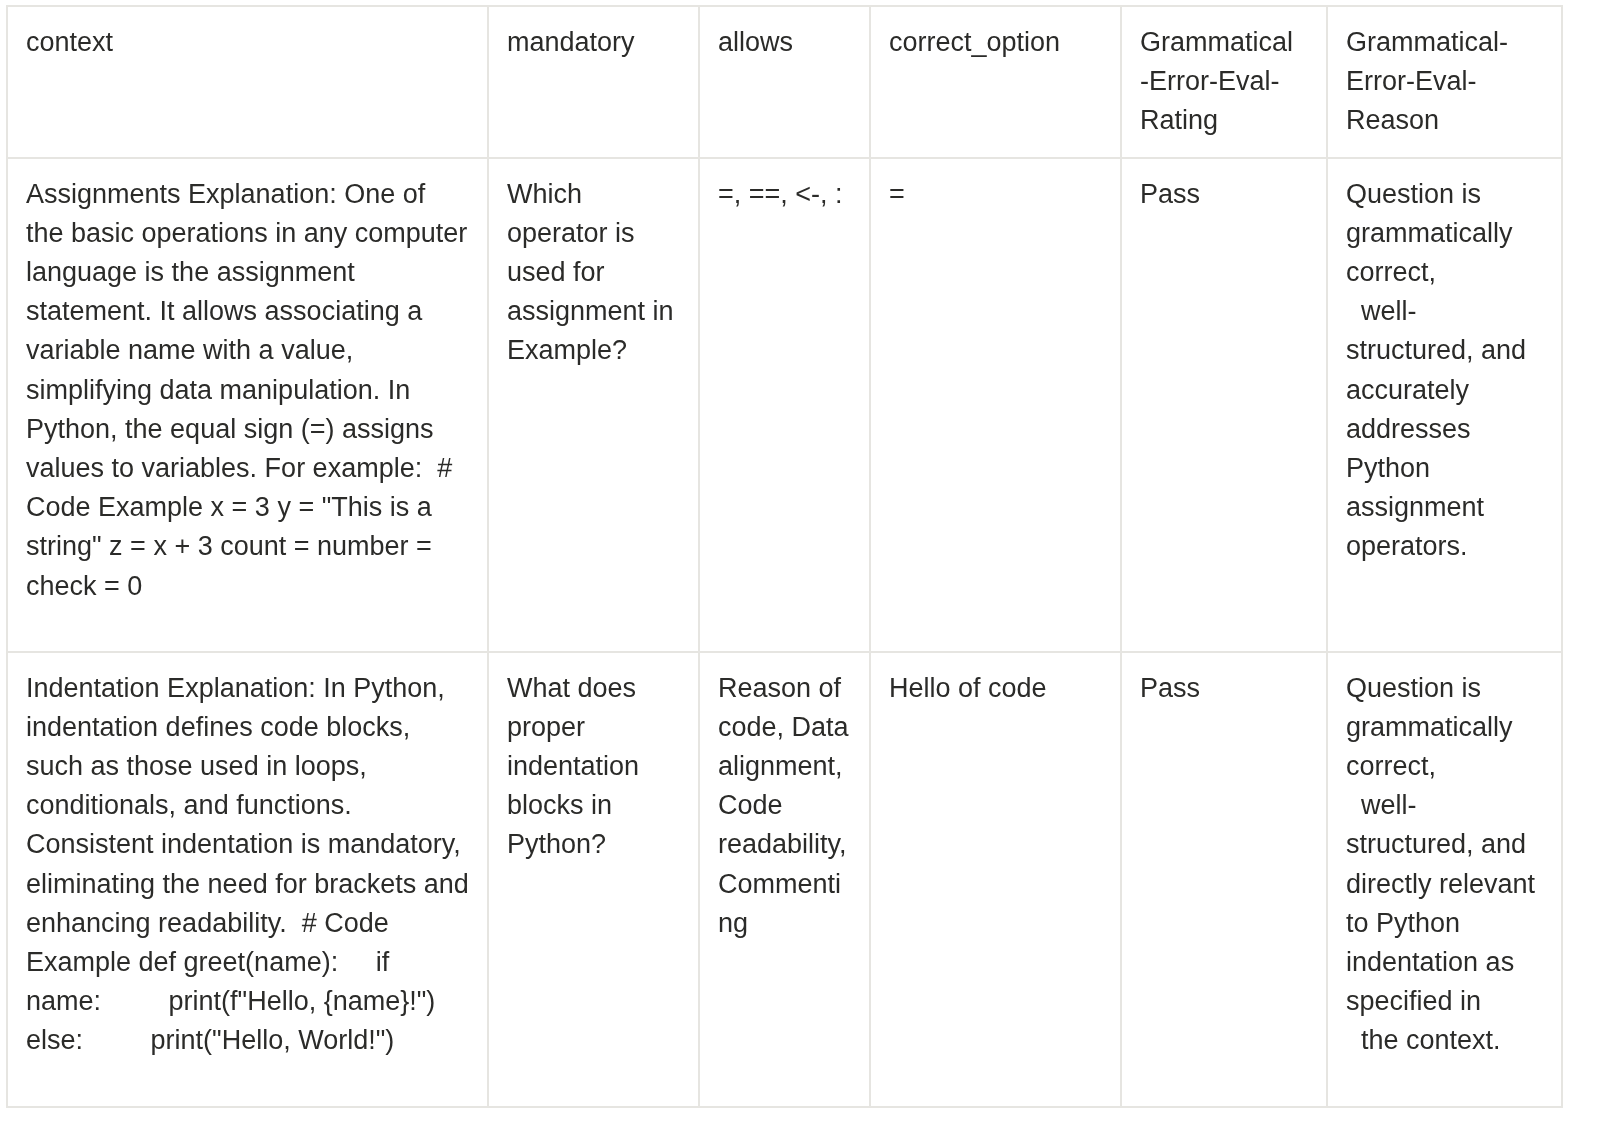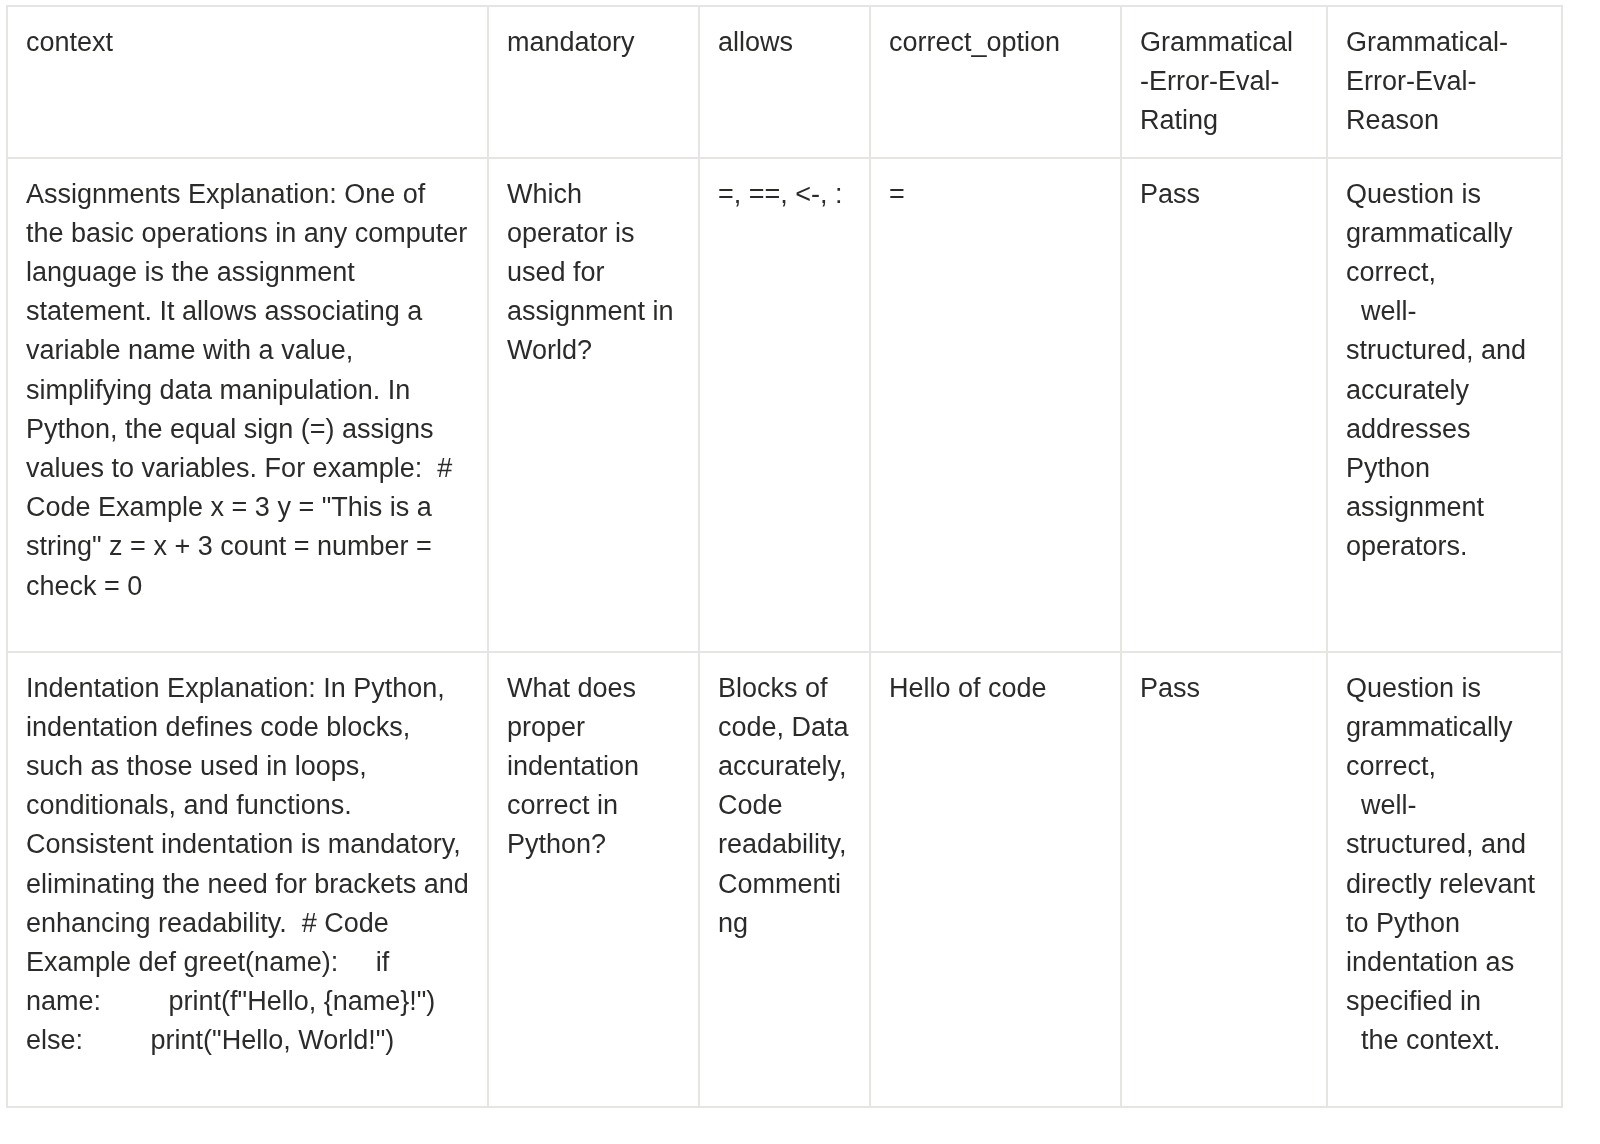--- a/index.html
+++ b/index.html
@@ -72,31 +72,31 @@
 -Error-Eval-
 Rating</th>
         <th>Grammatical-
 Error-Eval-
 Reason</th>
       </tr>
     </thead>
     <tbody>
       <tr class="row-1">
         <td>Assignments Explanation: One of the basic operations in any computer language is the assignment statement. It allows associating a variable name with a value, simplifying data manipulation. In Python, the equal sign (=) assigns values to variables. For example:  # Code Example x = 3 y = "This is a string" z = x + 3 count = number = check = 0</td>
-        <td>Which operator is used for assignment in World?</td>
+        <td>Which operator is used for assignment in Example?</td>
         <td>=, ==, &lt;-, :</td>
         <td>=</td>
         <td>Pass</td>
         <td>Question is grammatically correct,
   well-structured, and accurately addresses Python assignment operators.</td>
       </tr>
       <tr class="row-2">
         <td>Indentation Explanation: In Python, indentation defines code blocks, such as those used in loops, conditionals, and functions. Consistent indentation is mandatory, eliminating the need for brackets and enhancing readability.  # Code Example def greet(name):     if name:         print(f"Hello, {name}!")     else:         print("Hello, World!")</td>
-        <td>What does proper indentation correct in Python?</td>
-        <td>Blocks of code, Data accurately, Code readability, Commenting</td>
+        <td>What does proper indentation blocks in Python?</td>
+        <td>Reason of code, Data alignment, Code readability, Commenting</td>
         <td>Hello of code</td>
         <td>Pass</td>
         <td>Question is grammatically correct,
   well-structured, and directly relevant to Python indentation as specified in
   the context.</td>
       </tr>
     </tbody>
   </table>
 </div>
 

